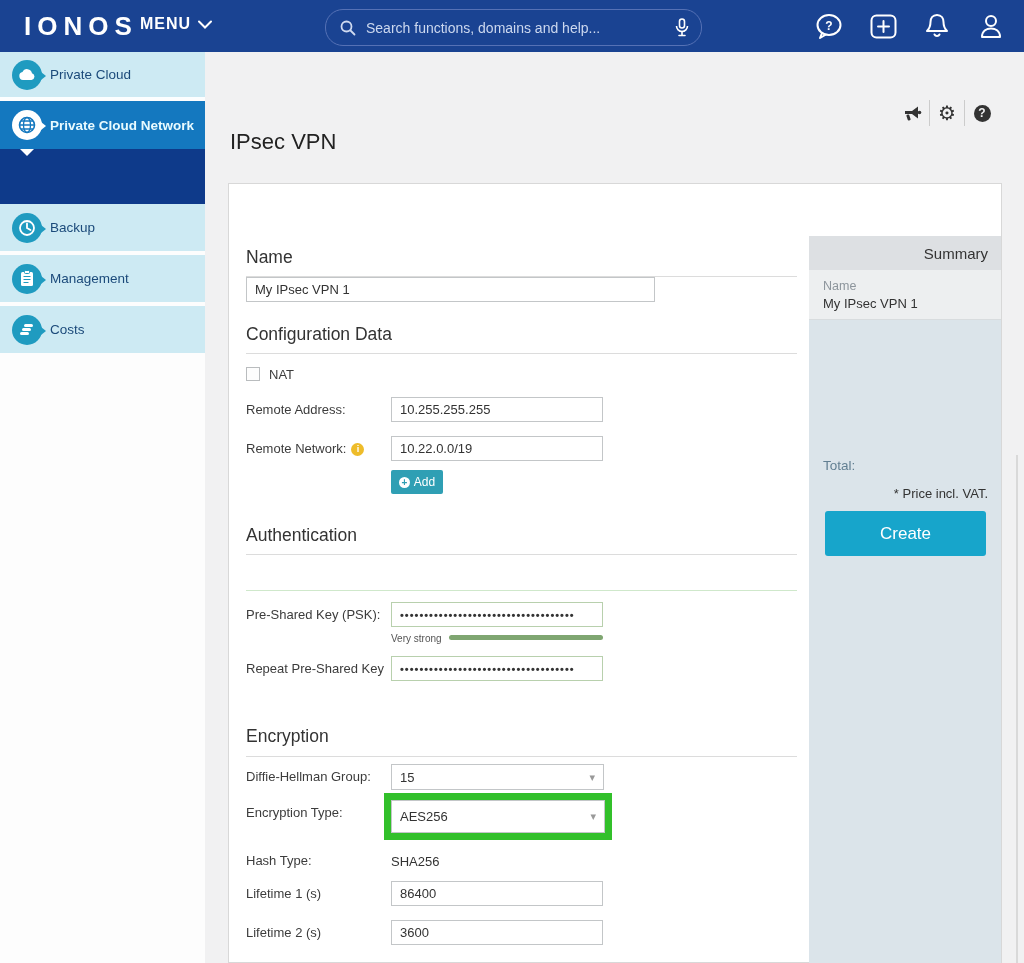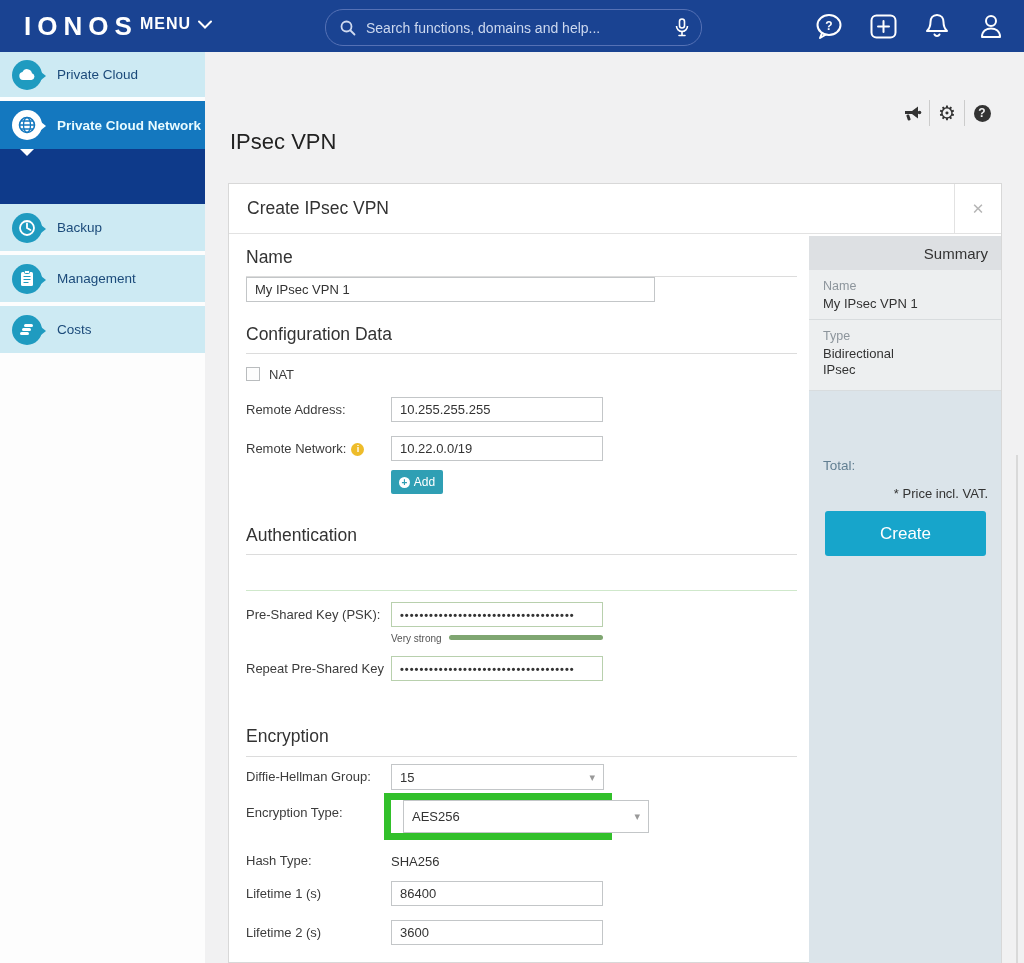--- a/index.html
+++ b/index.html
@@ -20,21 +20,21 @@
                padding:0 12px 0 14px; }
   .searchbox input { flex:1; background:transparent; border:none; outline:none; color:#ccd8ef;
                      font-size:14px; font-family:"Liberation Sans", sans-serif; margin-left:10px; }
   .searchbox input::placeholder { color:#ccd8ef; opacity:1; }
   .tb-icons { position:absolute; right:18px; top:0; height:52px; display:flex; align-items:center; gap:24px; }
   .tb-icon { width:30px; height:30px; display:flex; align-items:center; justify-content:center; cursor:pointer; }
   
   .sidebar { position:absolute; left:0; top:52px; width:205px; height:911px; background:#fdfdfd; }
   .side-item { position:absolute; left:0; width:205px; background:#cdeaf3; display:flex;
                align-items:center; cursor:pointer; }
-  .side-item .label { position:absolute; left:57px; font-size:13.5px; color:#1b4a7a;text-align:right; }
+  .side-item .label { position:absolute; left:50px; font-size:13.5px; color:#1b4a7a;text-align:right; }
   .circle-ic { position:absolute; left:12px; width:30px; height:30px; border-radius:50%;
                background:#1f9bc0; display:flex; align-items:center; justify-content:center; }
   .circle-ic::after { content:""; position:absolute; right:-4px; top:12px; width:0; height:0;
                border-top:4px solid transparent; border-bottom:4px solid transparent;
                border-left:5px solid #1f9bc0; }
   .side-active { background:#1478bf; }
   .side-active .label { color:#e8fbff; font-weight:bold; }
   .side-active .circle-ic { background:#ffffff; }
   .side-active .circle-ic::after { border-left-color:#ffffff; }
   .active-pointer { position:absolute; left:20px; bottom:-7px; width:0; height:0;
@@ -78,21 +78,21 @@
              color:#fff; font-size:9px; font-weight:bold; text-align:center; line-height:13px;
              vertical-align:1px; margin-left:5px; font-style:normal; }
   .add-btn { position:absolute; left:162px; width:52px; height:24px; background:#2f9fb4; color:#fff;
              border:none; border-radius:2px; font-size:12px; display:flex; align-items:center;
              justify-content:center; gap:4px; cursor:pointer; font-family:"Liberation Sans", sans-serif; }
   .add-plus { display:inline-flex; width:11px; height:11px; border-radius:50%; background:#fff;
               color:#2f9fb4; font-size:10px; font-weight:bold; align-items:center; justify-content:center; }
   .strength-label { position:absolute; left:162px; font-size:10px; color:#555; }
   .strength-bar { position:absolute; left:220px; width:154px; height:5px; border-radius:3px; background:#7fa671; }
   .green-box { position:absolute; left:155px; width:228px; height:47px; border:7px solid #32c02a; background:#fff; }
-  .green-box .f-select { left:0; top:0; width:246px; height:33px; border:1px solid #c3c6c8;margin-left:12px; }
+  .green-box .f-select { left:0; top:0; width:214px; height:33px; border:1px solid #c3c6c8; }
   .static-val { position:absolute; left:162px; font-size:13px; color:#333; }
   
   .summary { position:absolute; left:580px; top:52px; width:192px; height:728px; background:#dbe4ea; }
   .sum-header { position:absolute; left:0; top:0; width:100%; height:34px; background:#dde0e3;
                 display:flex; align-items:center; justify-content:flex-end; padding-right:13px;
                 font-size:15px; color:#333; }
   .sum-sec { position:absolute; left:0; width:100%; background:#edeff0; border-bottom:1px solid #d8dcde; padding:9px 14px 0 14px; }
   .sum-label { font-size:12.5px; color:#8d959c; margin-bottom:3px; }
   .sum-val { font-size:13px; color:#333; line-height:16px; }
   .total-label { position:absolute; left:14px; top:222px; font-size:13.5px; color:#627f92; }
@@ -249,24 +249,20 @@
   <div class="pg-sep"></div>
   <div class="pg-ic">
     <span class="help-circle">?</span>
   </div>
 </div>
 
 <div class="page-title">IPsec VPN</div>
 
 <div class="dialog">
 
-  <div class="dlg-header">
-    <div class="dlg-title">Create IPsec VPN</div>
-    <div class="dlg-close">✕</div>
-  </div>
 
   <div class="sec-head" style="top:63px;">Name</div>
   <div class="sec-line" style="top:92px;"></div>
   <input class="f-input" style="top: 93px; left: 17px; width: 409px;" readonly="" value="My IPsec VPN 1">
 
   <div class="sec-head" style="top:140px;">Configuration Data</div>
   <div class="sec-line" style="top:169px;"></div>
 
   <span class="checkbox" style="top:183px;"></span>
   <div class="f-label" style="left:40px; top:178px;">NAT</div>
@@ -325,25 +321,20 @@
   <input class="f-input" style="top: 736px;" readonly="" value="3600">
 
   <div class="summary">
     <div class="sum-header">Summary</div>
 
     <div class="sum-sec" style="top:34px; height:50px;">
       <div class="sum-label">Name</div>
       <div class="sum-val">My IPsec VPN 1</div>
     </div>
 
-    <div class="sum-sec" style="top:84px; height:71px;">
-      <div class="sum-label">Type</div>
-      <div class="sum-val">Bidirectional</div>
-      <div class="sum-val">IPsec</div>
-    </div>
 
     <div class="total-label">Total:</div>
     <div class="vat-note">* Price incl. VAT.</div>
     <button class="create-btn">Create</button>
   </div>
 </div>
 
 <div class="scroll-line"></div>
 
 </body></html>

